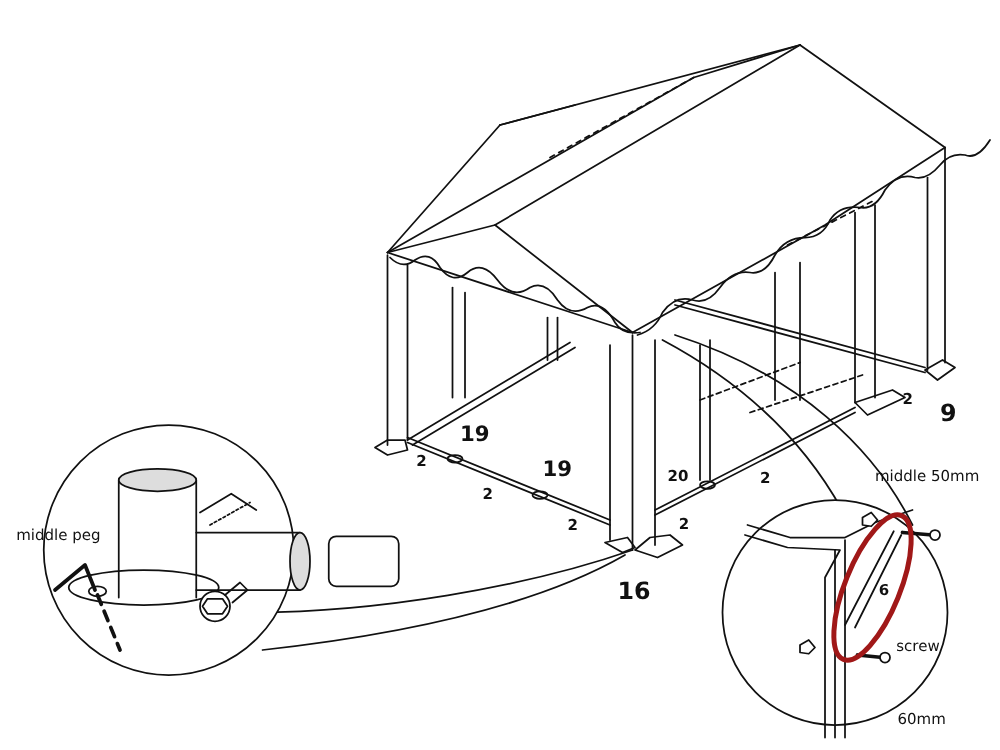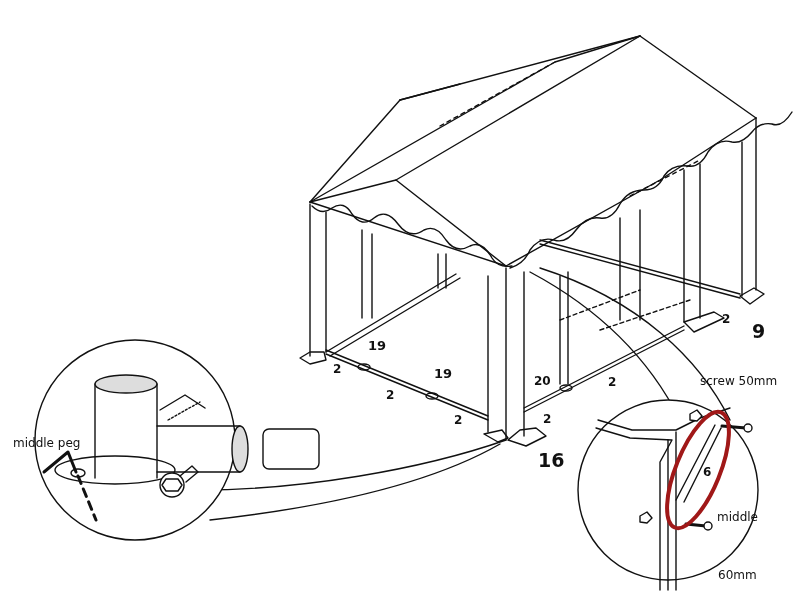--- a/index.html
+++ b/index.html
@@ -1,19 +1,19 @@
 <!DOCTYPE html>
 <html><head>
 <meta charset="utf-8">
 <style>
   html, body { margin: 0; padding: 0; background: #ffffff; }
   body { width: 800px; height: 600px; position: relative; overflow: hidden; font-family: "DejaVu Sans", sans-serif; }
   #diagram { position: absolute; left: 0; top: 0; width: 800px; height: 600px; }
   .lbl { position: absolute; color: #111; white-space: nowrap; }
-  .num-big { font-weight: bold; font-size: 13px; }
+  .num-big { font-weight: bold; font-size: 17px; }
   .num-sm { font-weight: bold; font-size: 12px; }
   .num-xl { font-size: 19px; font-weight: 600; }
   .txt { font-size: 12px; }
 </style>
 </head>
 <body>
 
 <svg id="diagram" viewBox="0 0 800 600" xmlns="http://www.w3.org/2000/svg">
   <g fill="none" stroke="#111" stroke-width="1.4" stroke-linejoin="round" stroke-linecap="round">
 
@@ -129,25 +129,25 @@
     </g>
 
     <ellipse cx="698" cy="470" rx="22" ry="62" transform="rotate(22 698 470)" stroke="#a01818" stroke-width="4"></ellipse>
   </g>
 </svg>
 
 <span class="lbl num-big" style="left:368px;top:338px;">19</span>
 <span class="lbl num-big" style="left:434px;top:366px;">19</span>
 <span class="lbl num-sm" style="left:534px;top:374px;">20</span>
 <span class="lbl num-xl" style="left:752px;top:320px;">9</span>
-<span class="lbl num-xl" style="left:494px;top:449px;margin-left:44px;">16</span>
+<span class="lbl num-xl" style="left:494px;top:462px;">16</span>
 <span class="lbl num-sm" style="left:703px;top:465px;">6</span>
 <span class="lbl num-sm" style="left:333px;top:362px;">2</span>
 <span class="lbl num-sm" style="left:386px;top:388px;">2</span>
 <span class="lbl num-sm" style="left:454px;top:413px;">2</span>
 <span class="lbl num-sm" style="left:543px;top:412px;">2</span>
 <span class="lbl num-sm" style="left:608px;top:375px;">2</span>
 <span class="lbl num-sm" style="left:722px;top:312px;">2</span>
 
-<span class="lbl txt" style="left:13px;top:421px;margin-top:15px;">middle peg</span>
-<span class="lbl txt" style="left:700px;top:374px;">screw  50mm</span>
-<span class="lbl txt" style="left:717px;top:510px;">middle</span>
+<span class="lbl txt" style="left:13px;top:421px;">middle peg</span>
+<span class="lbl txt" style="left:700px;top:374px;">middle  50mm</span>
+<span class="lbl txt" style="left:717px;top:510px;">screw</span>
 <span class="lbl txt" style="left:718px;top:568px;">60mm</span>
 
 </body></html>

